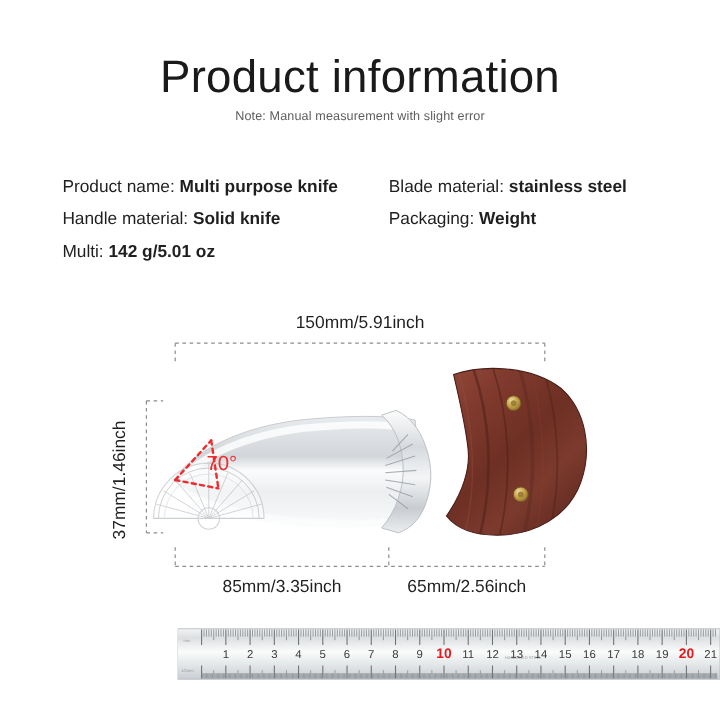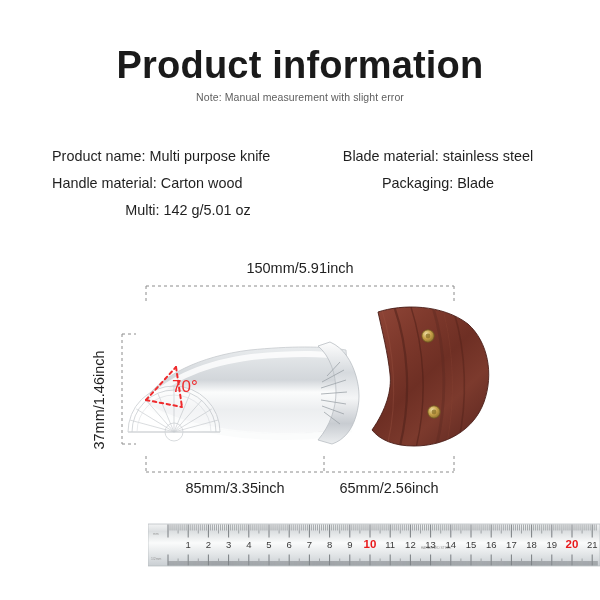--- a/index.html
+++ b/index.html
@@ -17,21 +17,21 @@
   }
 
   
   #page-title {
     position: absolute;
     left: 0;
     top: 46px;
     width: 600px;
     text-align: center;
     font-size: 38px;
-    font-weight: 700;
+    font-weight: 400;
     letter-spacing: 0.2px;
     color: #1a1a1a;
     line-height: 1;
   }
   #page-note {
     position: absolute;
     left: 0;
     top: 91px;
     width: 600px;
     text-align: center;
@@ -49,26 +49,26 @@
     display: grid;
     grid-template-columns: 272px 228px;
     row-gap: 11px;
   }
   .spec-cell {
     font-size: 14.4px;
     color: #1f1f1f;
     white-space: nowrap;
   }
   .spec-cell.col-left  { text-align: left; }
-  .spec-cell.col-right { text-align: center; }
+  .spec-cell.col-right { text-align: left; }
   .spec-label {
     font-weight: normal;
   }
   .spec-value {
-    font-weight: 400;
+    font-weight: 700;
   }
 
   
   #diagram {
     position: absolute;
     left: 0;
     top: 250px;
     width: 504px;
     height: 270px;
   }
@@ -113,25 +113,25 @@
     <span class="spec-label">Product name:</span>
     <span class="spec-value">Multi purpose knife</span>
   </div>
   <div class="spec-cell col-right">
     <span class="spec-label">Blade material:</span>
     <span class="spec-value">stainless steel</span>
   </div>
 
   <div class="spec-cell col-left">
     <span class="spec-label">Handle material:</span>
-    <span class="spec-value">Carton wood</span>
+    <span class="spec-value">Solid knife</span>
   </div>
   <div class="spec-cell col-right">
     <span class="spec-label">Packaging:</span>
-    <span class="spec-value">Blade</span>
+    <span class="spec-value">Weight</span>
   </div>
 
   <div class="spec-cell col-right">
     <span class="spec-label">Multi:</span>
     <span class="spec-value">142 g/5.01 oz</span>
   </div>
 
 </div>
 
 <div id="diagram">

